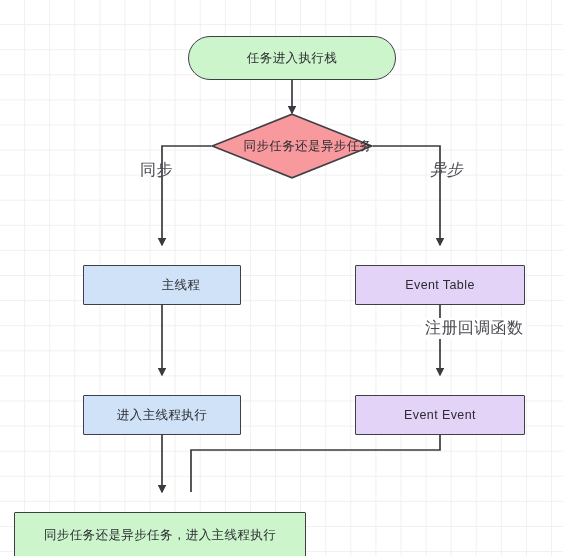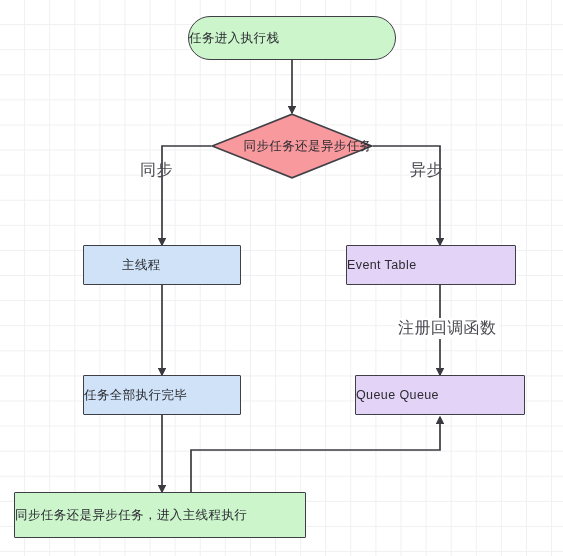--- a/index.html
+++ b/index.html
@@ -29,27 +29,29 @@
     left: 0;
     top: 0;
     width: 563px;
     height: 556px;
   }
   .node {
     position: absolute;
     box-sizing: border-box;
     display: flex;
     align-items: center;
+    justify-content: center;
     border: 1.6px solid #3f3f46;
     color: #2b2b31;
     font-size: 12.5px;
     letter-spacing: 0.4px;
     text-align: center;
     line-height: 1.2;
     white-space: nowrap;
+    margin-top: 20px;
   }
   .node-start {
     border-radius: 22px;
   }
   .node-rect {
     border-radius: 1px;
   }
   .diamond-wrap {
     position: absolute;
   }
@@ -121,41 +123,41 @@
     <svg width="162" height="66" viewBox="0 0 162 66" xmlns="http://www.w3.org/2000/svg">
       <polygon points="81,1.2 160.8,33 81,64.8 1.2,33" fill="#f8999e" stroke="#3f3f46" stroke-width="1.6"></polygon>
     </svg>
     <div class="diamond-label">同步任务还是异步任务</div>
   </div>
 
   <div class="node node-rect" style="left:83px; top:245px; width:158px; height:40px; background:#cfe2f7;padding-left:38px;">
     <span>主线程</span>
   </div>
 
-  <div class="node node-rect" style="left:346px; top:245px; width:170px; height:40px; background:#e3d3f7;">
+  <div class="node node-rect" style="left:355px; top:245px; width:170px; height:40px; background:#e3d3f7;">
     <span>Event Table</span>
   </div>
 
   <div class="node node-rect" style="left:83px; top:375px; width:158px; height:40px; background:#cfe2f7;">
-    <span>任务全部执行完毕</span>
+    <span>进入主线程执行</span>
   </div>
 
   <div class="node node-rect" style="left:355px; top:375px; width:170px; height:40px; background:#e3d3f7;">
-    <span>Queue Queue</span>
+    <span>Event Event</span>
   </div>
 
   <div class="node node-rect" style="left:14px; top:492px; width:292px; height:46px; background:#ccf5cc;">
     <span>同步任务还是异步任务，进入主线程执行</span>
   </div>
 
   <div class="edge-label" style="left:140px; top:160px;">
     <span>同步</span>
   </div>
 
-  <div class="edge-label" style="left:410px; top:160px;">
+  <div class="edge-label" style="left:430px; top:160px;font-style:italic;">
     <span>异步</span>
   </div>
 
-  <div class="edge-label" style="left:395px; top:318px; background:#ffffff; padding:0 3px;">
+  <div class="edge-label" style="left:422px; top:318px; background:#ffffff; padding:0 3px;">
     <span>注册回调函数</span>
   </div>
 
 </div>
 
 </body></html>

